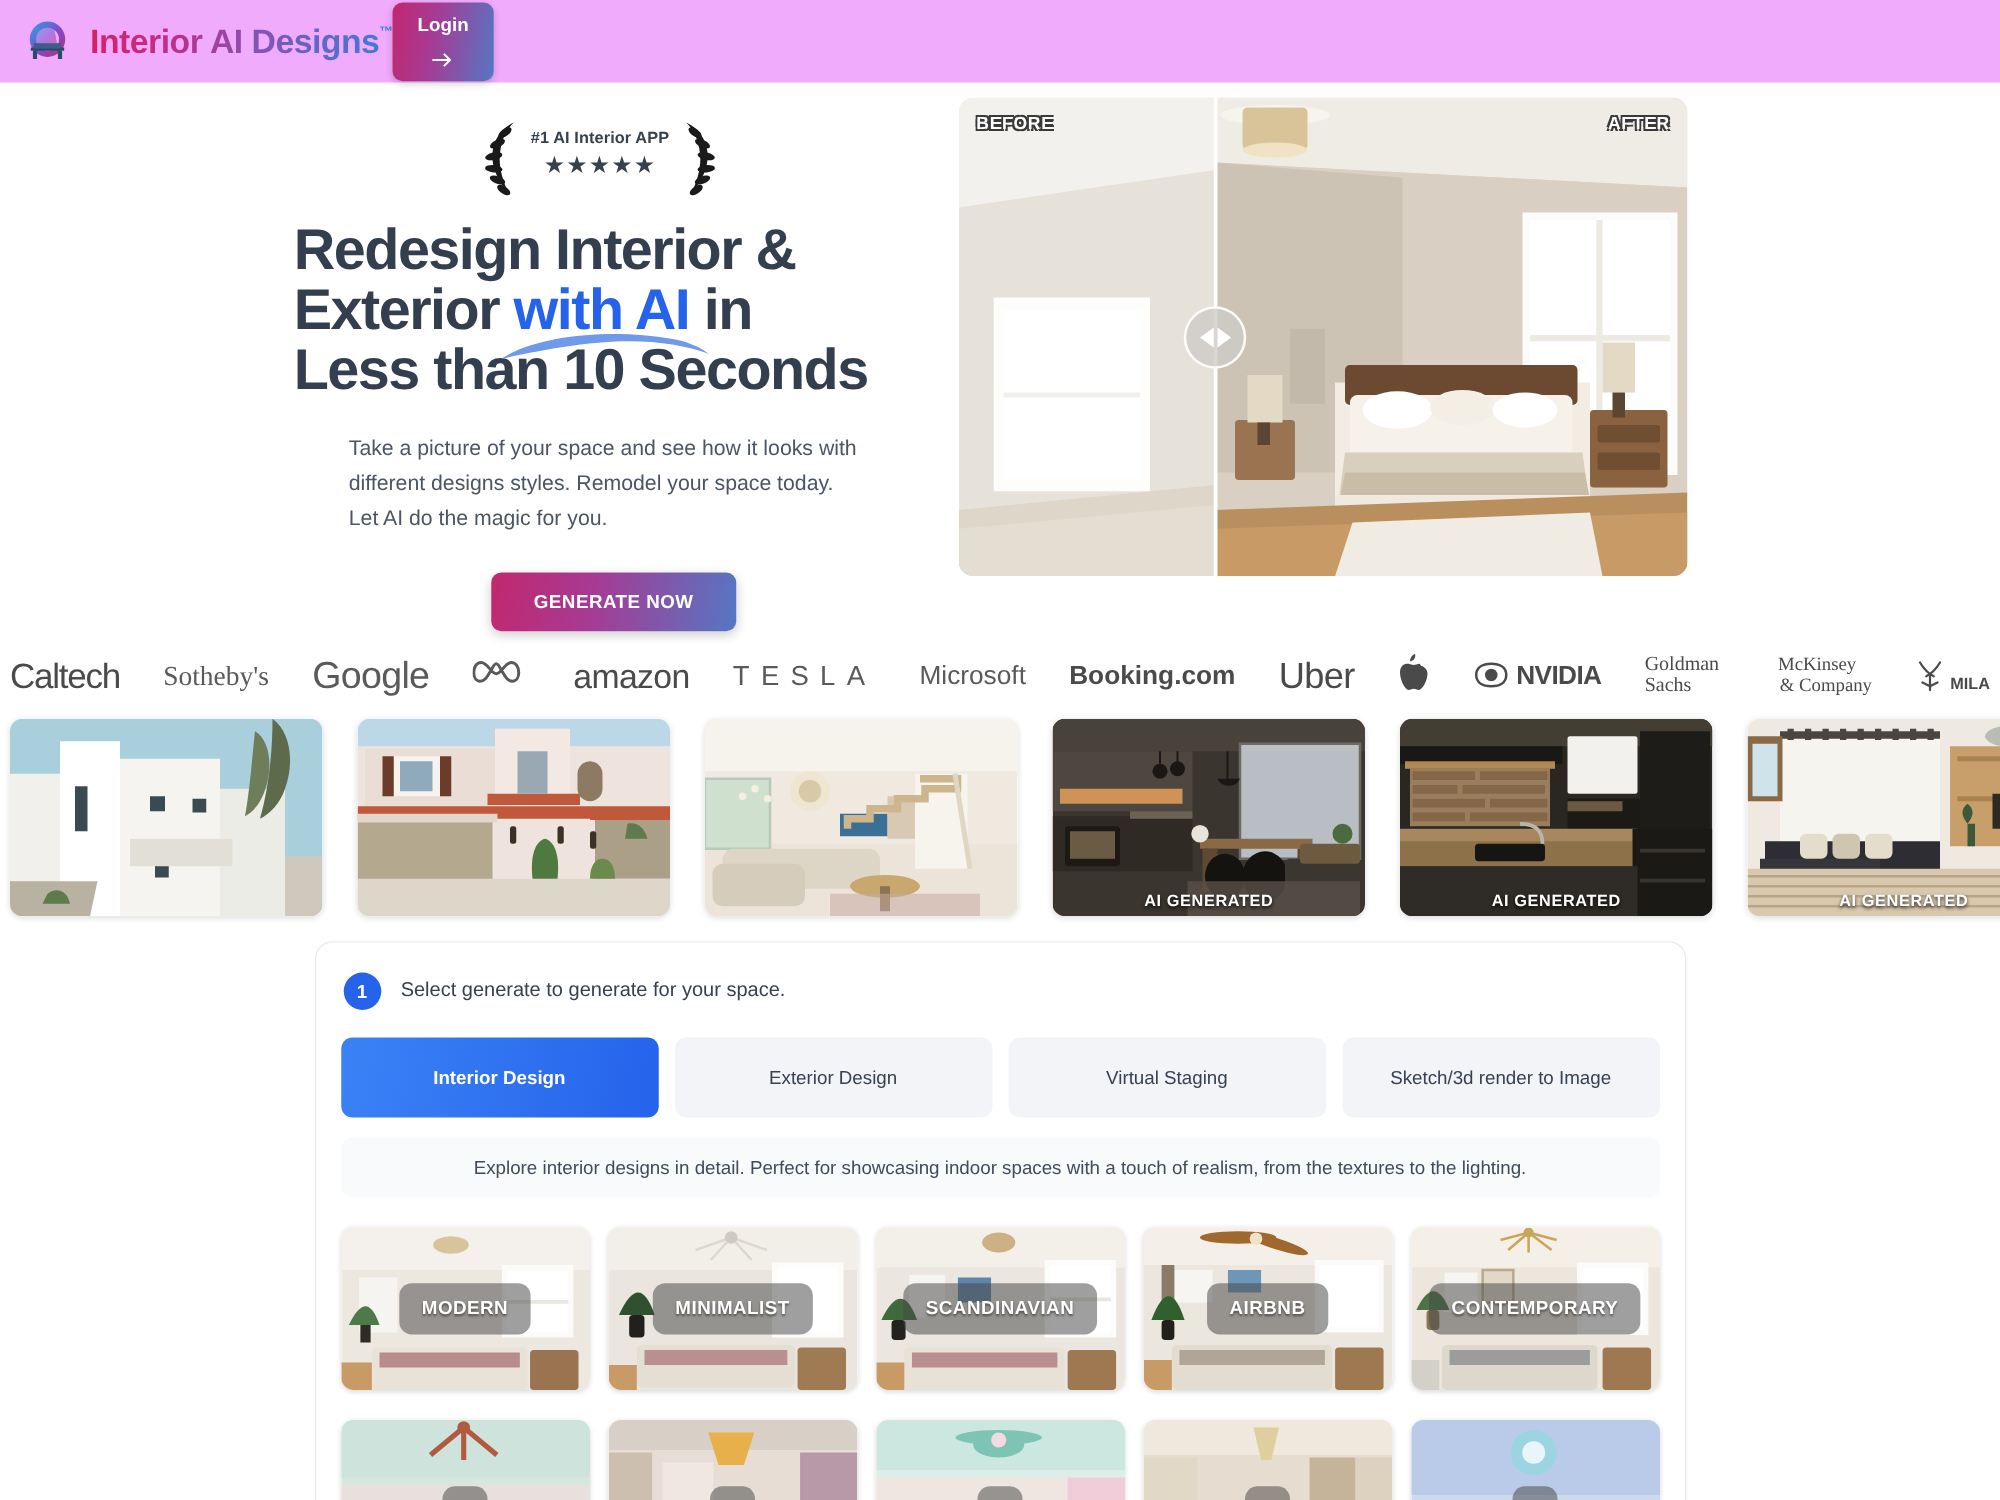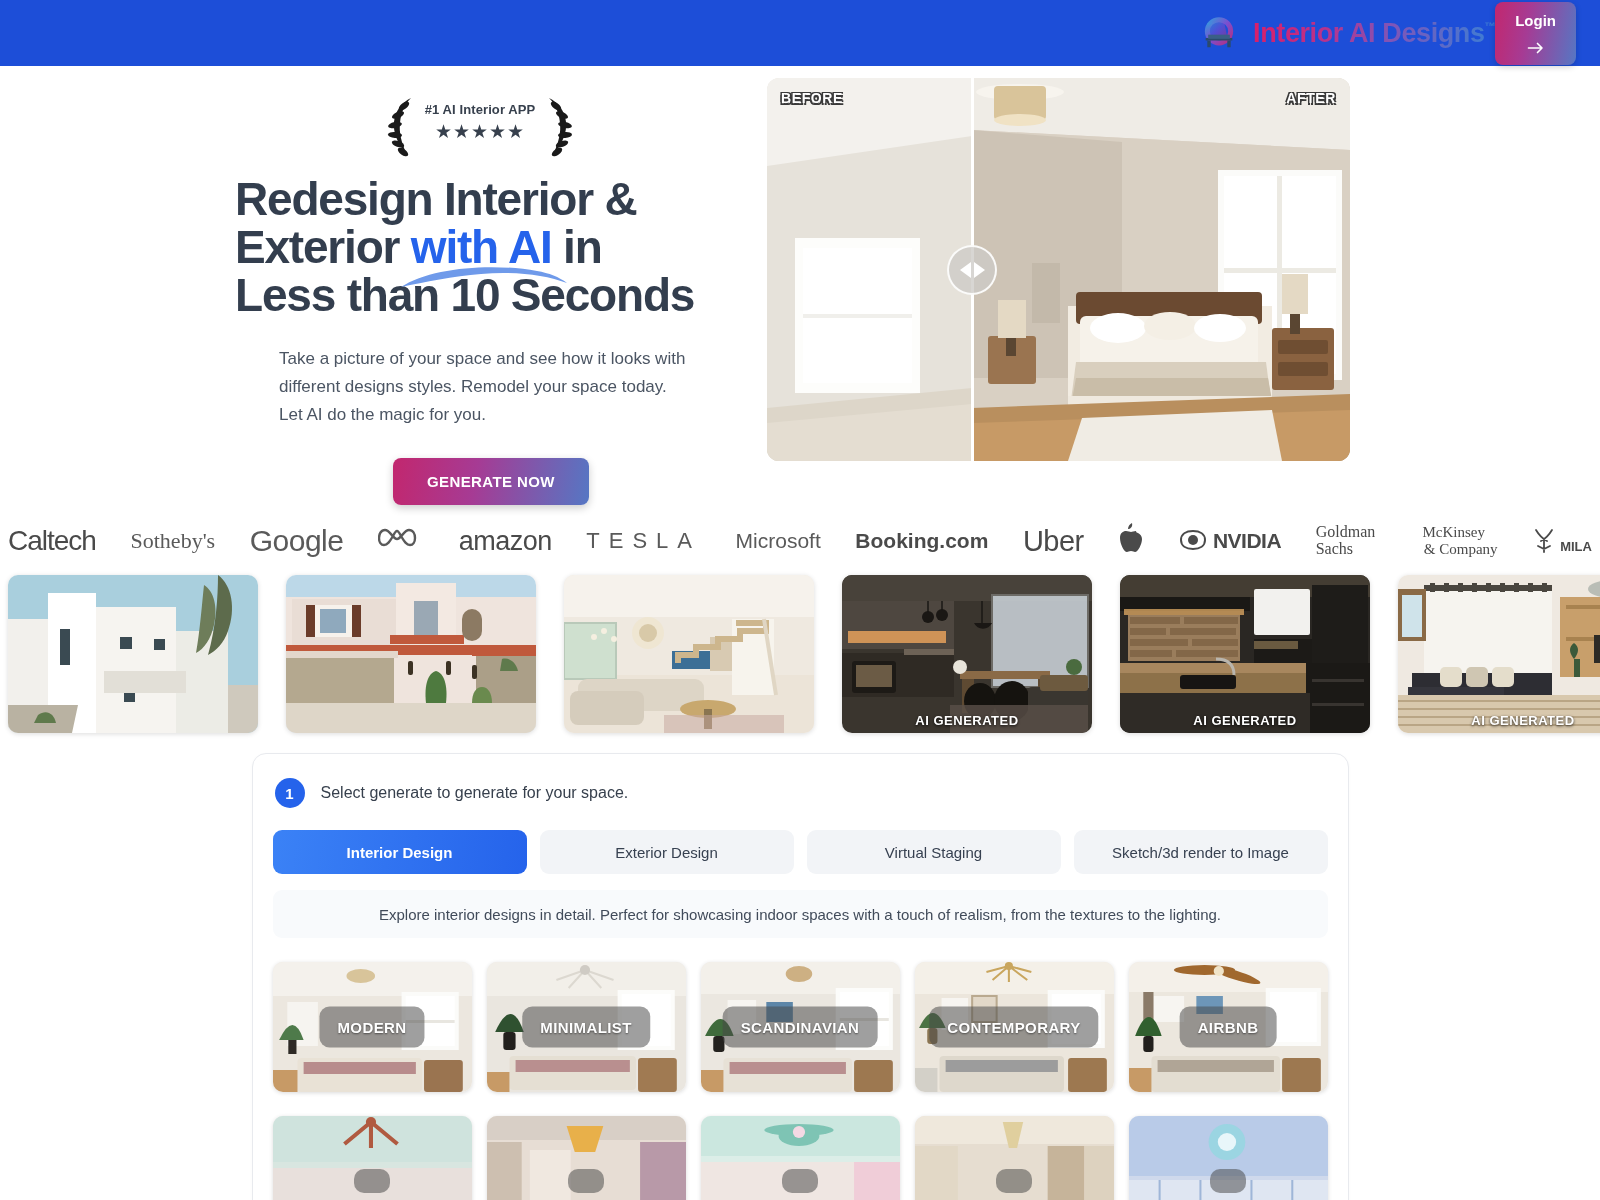--- a/index.html
+++ b/index.html
@@ -7,23 +7,23 @@
     width: 1600px; height: 1200px;
     background: #ffffff;
     font-family: "Liberation Sans", sans-serif;
     overflow: hidden;
     color: #36404e;
   }
 
   
   .header {
     height: 66px; width: 100%;
-    display: flex; align-items: center; justify-content: flex-end;
+    display: flex; align-items: center; justify-content: flex-start;
     padding: 0 24px 0 18px;
-    background: #1d4ed8;
+    background: #f0abfc;
   }
   .brand { display: flex; align-items: center; gap: 14px; }
   .brand-logo { width: 40px; height: 40px; flex: none; }
   .brand-name {
     font-size: 27px; font-weight: bold; letter-spacing: -0.4px;
     background: linear-gradient(90deg, #d81f6a 0%, #b8338c 30%, #7e56b8 58%, #3a7fd5 100%);
     -webkit-background-clip: text; background-clip: text; color: transparent;
     display: flex; align-items: flex-start;
   }
   .tm { font-size: 11px; font-weight: bold; margin-top: 2px; }
@@ -133,21 +133,21 @@
   .step-row { display: flex; align-items: center; gap: 16px; padding-left: 2px; }
   .step-badge {
     width: 30px; height: 30px; border-radius: 50%; background: #2563eb;
     color: #fff; font-size: 15px; font-weight: bold;
     display: flex; align-items: center; justify-content: center; flex: none;
   }
   .step-text { font-size: 16px; color: #37404d; }
 
   .tabs { display: flex; gap: 13px; margin-top: 22px; }
   .tab {
-    flex: 1; height: 44px; border-radius: 9px; border: none; cursor: pointer;
+    flex: 1; height: 64px; border-radius: 9px; border: none; cursor: pointer;
     display: flex; align-items: center; justify-content: center;
     font-size: 15px; font-family: inherit; background: #f2f4f7; color: #374151;
   }
   .tab.active {
     background: linear-gradient(100deg, #3b82f6 0%, #2563eb 100%);
     color: #fff; font-weight: bold;
   }
 
   .desc-box {
     margin-top: 16px; background: #f8fafc; border-radius: 9px;
@@ -600,42 +600,20 @@
           <rect x="22" y="96" width="126" height="34" rx="4" fill="#e7e1d6"></rect>
           <rect x="28" y="100" width="114" height="12" fill="#b98f8f"></rect>
           <rect x="150" y="98" width="38" height="32" rx="3" fill="#9d7850"></rect>
           <rect x="0" y="108" width="22" height="22" fill="#c79a66"></rect>
         </svg>
         <div class="style-pill">SCANDINAVIAN</div>
       </div>
 
       <div class="style-card">
         <svg width="100%" height="130" viewBox="0 0 195 130" preserveAspectRatio="none">
-          <rect width="195" height="130" fill="#ece6dc"></rect>
-            <rect width="195" height="32" fill="#f4f0e8"></rect>
-          <rect x="130" y="28" width="56" height="58" fill="#fbfbf9"></rect>
-            <rect x="134" y="32" width="48" height="50" fill="#fff"></rect>
-          <g stroke="#c9a65e" stroke-width="2">
-              <path d="M92 4 l-16 14M92 4 l18 14M92 4 v16M92 4 l-22 6M92 4 l22 6"></path>
-            </g>
-          <circle cx="92" cy="4" r="4" fill="#c9a65e"></circle>
-          <rect x="26" y="36" width="26" height="32" fill="#f7f5f1"></rect>
-          <rect x="56" y="34" width="24" height="26" fill="#e2d8c8" stroke="#b9a98f" stroke-width="2"></rect>
-          <path d="M4 66 q14-30 26 0z" fill="#4b7344"></path>
-            <rect x="12" y="66" width="10" height="16" rx="3" fill="#8a7552"></rect>
-          <rect x="24" y="94" width="122" height="36" rx="4" fill="#ded8cc"></rect>
-          <rect x="30" y="98" width="110" height="12" fill="#9c9c9c"></rect>
-          <rect x="150" y="96" width="38" height="34" rx="3" fill="#9d7850"></rect>
-          <rect x="0" y="106" width="22" height="24" fill="#d3d0c8"></rect>
-        </svg>
-        <div class="style-pill">CONTEMPORARY</div>
-      </div>
-
-      <div class="style-card">
-        <svg width="100%" height="130" viewBox="0 0 195 130" preserveAspectRatio="none">
           <rect width="195" height="130" fill="#ece7de"></rect>
             <rect width="195" height="30" fill="#f4f0e9"></rect>
           <rect x="134" y="26" width="54" height="58" fill="#fbfbf9"></rect>
             <rect x="138" y="30" width="46" height="50" fill="#fff"></rect>
           <g fill="#a0682e">
               <ellipse cx="74" cy="8" rx="30" ry="5"></ellipse>
               <ellipse cx="104" cy="13" rx="26" ry="4.5" transform="rotate(18 104 13)"></ellipse>
             </g>
           <circle cx="88" cy="9" r="5" fill="#f0e4c8"></circle>
           <rect x="24" y="34" width="30" height="26" fill="#f7f5f1"></rect>
@@ -643,20 +621,42 @@
           <rect x="66" y="34" width="26" height="18" fill="#6d96b8"></rect>
           <path d="M6 74 q14-38 26 0z" fill="#31602f"></path>
             <rect x="14" y="74" width="10" height="16" rx="3" fill="#22201d"></rect>
           <rect x="22" y="94" width="126" height="36" rx="4" fill="#e3ddd1"></rect>
           <rect x="28" y="98" width="114" height="12" fill="#b0a596"></rect>
           <rect x="150" y="96" width="38" height="34" rx="3" fill="#9d7850"></rect>
           <rect x="0" y="106" width="22" height="24" fill="#c79a66"></rect>
         </svg>
         <div class="style-pill">AIRBNB</div>
       </div>
+
+      <div class="style-card">
+        <svg width="100%" height="130" viewBox="0 0 195 130" preserveAspectRatio="none">
+          <rect width="195" height="130" fill="#ece6dc"></rect>
+            <rect width="195" height="32" fill="#f4f0e8"></rect>
+          <rect x="130" y="28" width="56" height="58" fill="#fbfbf9"></rect>
+            <rect x="134" y="32" width="48" height="50" fill="#fff"></rect>
+          <g stroke="#c9a65e" stroke-width="2">
+              <path d="M92 4 l-16 14M92 4 l18 14M92 4 v16M92 4 l-22 6M92 4 l22 6"></path>
+            </g>
+          <circle cx="92" cy="4" r="4" fill="#c9a65e"></circle>
+          <rect x="26" y="36" width="26" height="32" fill="#f7f5f1"></rect>
+          <rect x="56" y="34" width="24" height="26" fill="#e2d8c8" stroke="#b9a98f" stroke-width="2"></rect>
+          <path d="M4 66 q14-30 26 0z" fill="#4b7344"></path>
+            <rect x="12" y="66" width="10" height="16" rx="3" fill="#8a7552"></rect>
+          <rect x="24" y="94" width="122" height="36" rx="4" fill="#ded8cc"></rect>
+          <rect x="30" y="98" width="110" height="12" fill="#9c9c9c"></rect>
+          <rect x="150" y="96" width="38" height="34" rx="3" fill="#9d7850"></rect>
+          <rect x="0" y="106" width="22" height="24" fill="#d3d0c8"></rect>
+        </svg>
+        <div class="style-pill">CONTEMPORARY</div>
+      </div>
     </div>
 
     <div class="styles-grid">
       <div class="style-card">
         <svg width="100%" height="130" viewBox="0 0 195 130" preserveAspectRatio="none">
           <rect width="195" height="130" fill="#d8e6e0"></rect>
             <rect width="195" height="46" fill="#cfe3dd"></rect>
           <g stroke="#b05a40" stroke-width="4">
               <path d="M96 6 l-26 22M96 6 l26 22M96 6 v26"></path>
             </g>

